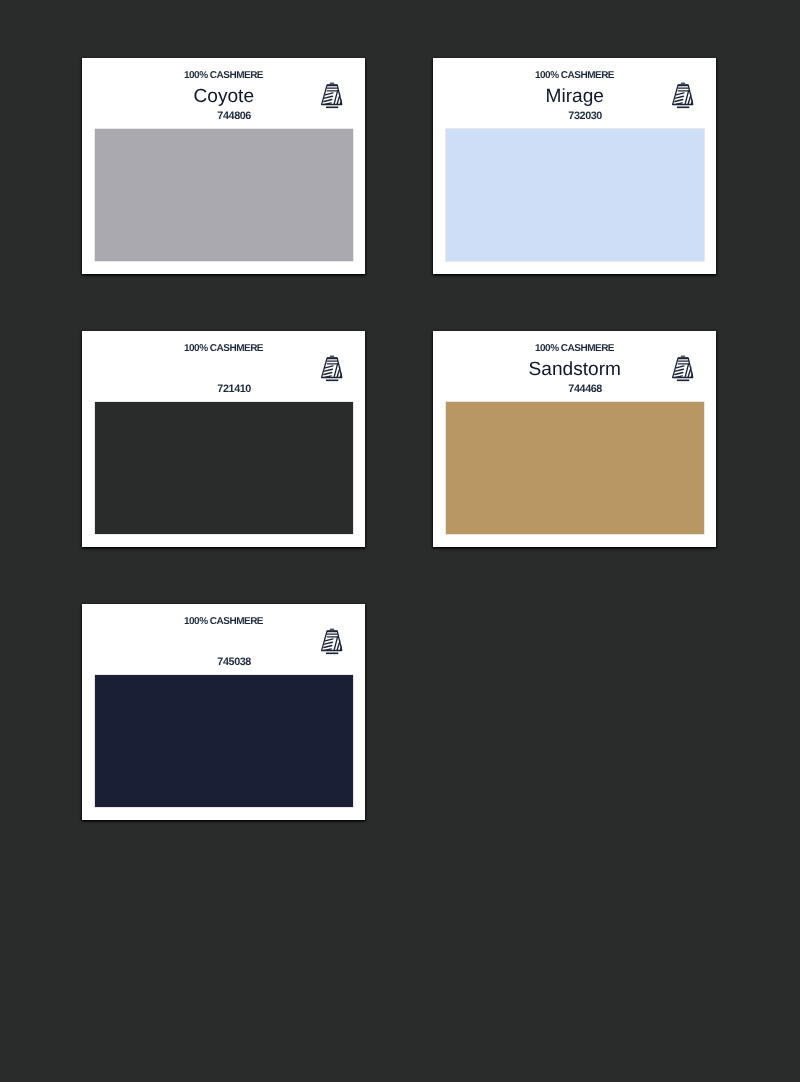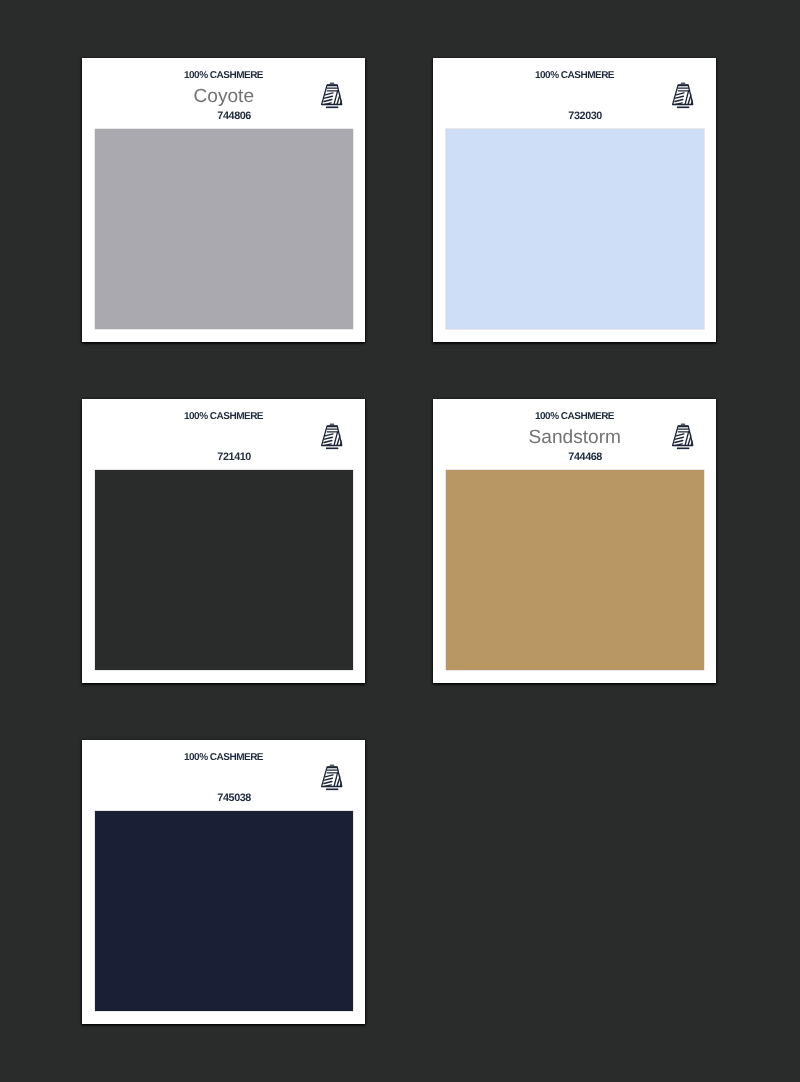--- a/index.html
+++ b/index.html
@@ -10,38 +10,38 @@
     font-family:"Liberation Sans",sans-serif;
     overflow:hidden;
     -webkit-font-smoothing:antialiased;
     text-rendering:geometricPrecision;
   }
   .grid{
     position:absolute;left:81.5px;top:57.5px;width:635px;
     display:flex;flex-wrap:wrap;
   }
   .card{
-    width:283.5px;height:284px;
+    width:283.5px;height:216px;
     background:#ffffff;
     box-sizing:border-box;position:relative;
     margin:0 67.5px 57px 0;
     box-shadow:0 1px 3px rgba(0,0,0,0.9),0 1px 2px rgba(0,0,0,0.85);
   }
   .card:nth-child(2n){margin-right:0;}
   .comp{
     position:absolute;left:0;right:0;top:12px;
     text-align:center;font-size:10px;font-weight:700;
     color:#1f2b3d;line-height:11px;
     letter-spacing:-0.5px;text-indent:-0.5px;will-change:transform;
   }
   .comp span{display:inline;}
   .name{
     position:absolute;left:0;right:0;top:28px;
     text-align:center;font-size:19.1px;font-weight:400;
-    color:#737373;line-height:22px;will-change:transform;
+    color:#0f172a;line-height:22px;will-change:transform;
   }
   .code{
     position:absolute;left:0;right:0;top:52px;
     text-align:center;font-size:10.8px;font-weight:700;
     color:#1f2b3d;line-height:12px;
     letter-spacing:-0.4px;text-indent:-1.2px;will-change:transform;margin-left:22px;
   }
   .code span{display:inline;}
   .icon{
     position:absolute;left:239.4px;top:24.7px;
@@ -87,20 +87,21 @@
     <span class="icon">
       <svg width="21.9" height="26.7" viewBox="0 0 21.4 25.8">
           <use href="#yarn-cone"></use>
         </svg>
     </span>
     <div class="swatch" style="background: rgb(169, 169, 175);"></div>
   </div>
 
   <div class="card">
     <div class="comp"><span>100% CASHMERE</span></div>
+    <div class="name">Mirage</div>
     <div class="code"><span>732030</span></div>
     <span class="icon">
       <svg width="21.9" height="26.7" viewBox="0 0 21.4 25.8">
           <use href="#yarn-cone"></use>
         </svg>
     </span>
     <div class="swatch" style="background: rgb(206, 222, 247);"></div>
   </div>
 
   <div class="card">

